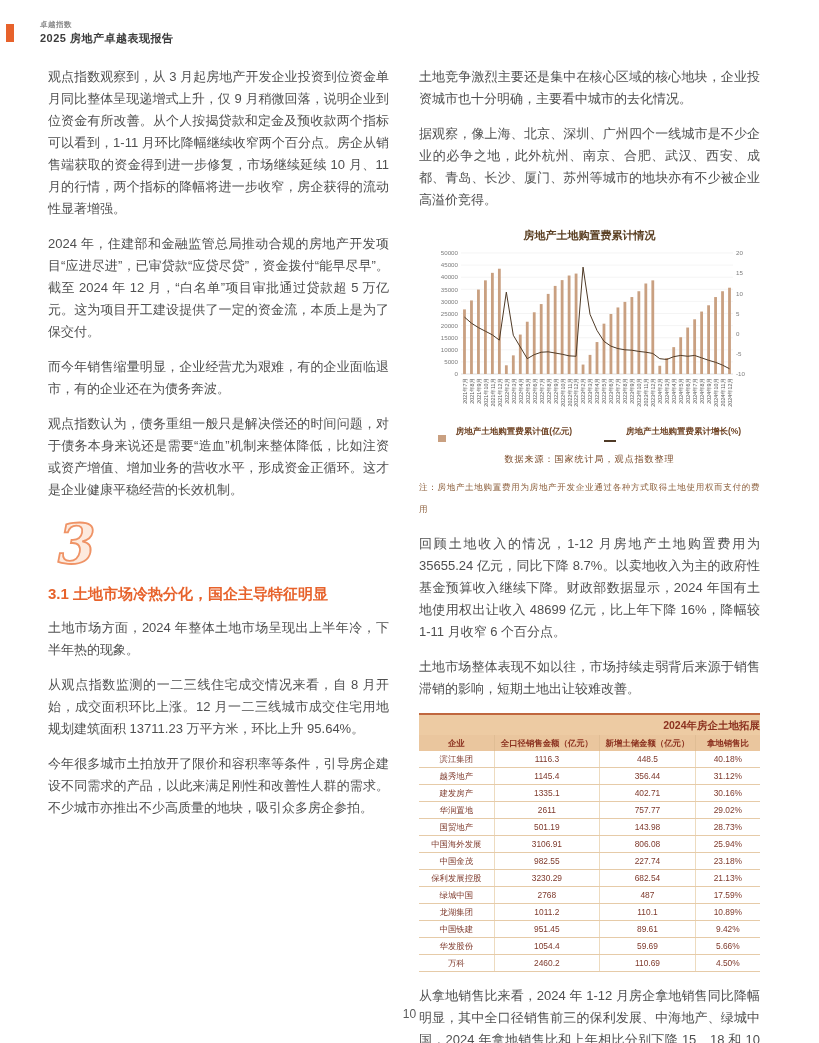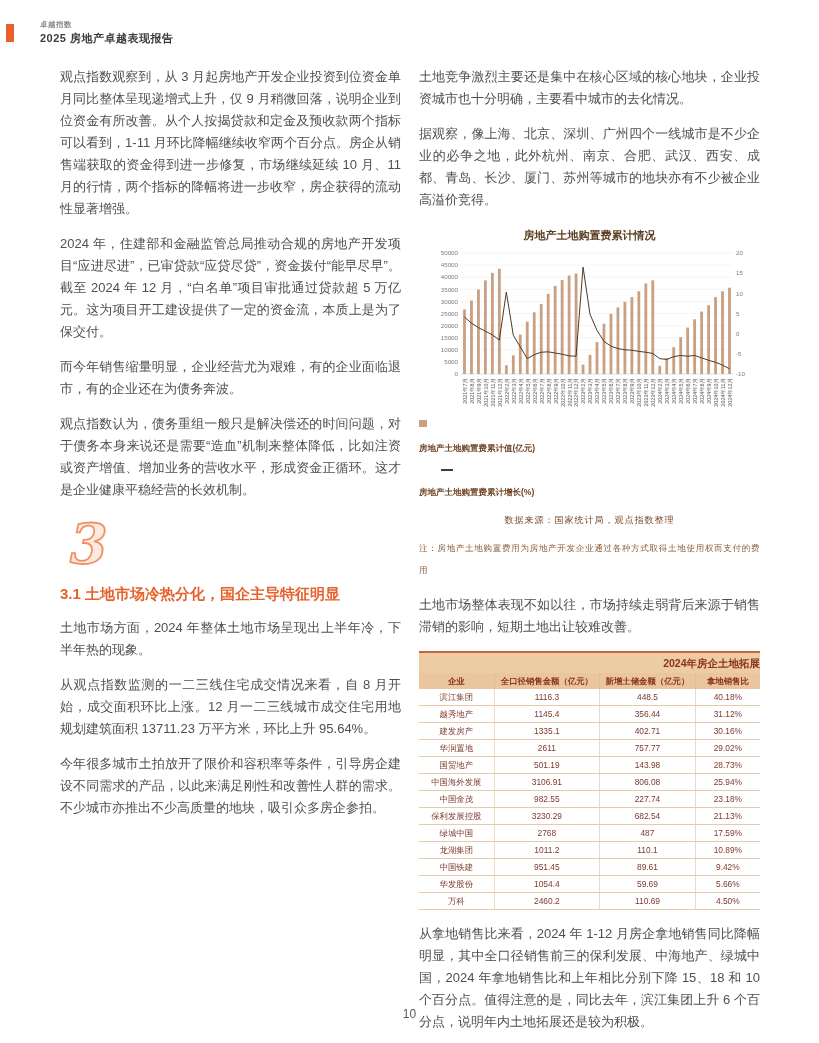--- a/index.html
+++ b/index.html
@@ -8,38 +8,38 @@
     font-family:"Liberation Sans","DejaVu Sans",sans-serif;
     color:#4f4f4f;overflow:hidden;margin:0 auto;
   }
   
   .hdr{position:absolute;top:20px;left:6px;display:flex;align-items:center;}
   .brand-bar{width:8px;height:18px;background:#e7622b;margin-right:26px;}
   .brand-small{font-size:7.5px;font-weight:bold;color:#8a8a8a;letter-spacing:.5px;}
   .brand-title{font-size:11px;font-weight:bold;color:#3b3b3b;letter-spacing:.5px;margin-top:1px;}
   
   .col{position:absolute;top:66px;width:341px;font-size:13px;line-height:22px;text-align:justify;}
-  .col-left{left:60px;}
+  .col-left{left:48px;}
   .col-right{left:419px;}
   .col p{margin:0 0 13px 0;}
   
   .section-head{display:flex;align-items:center;margin:16px 0 6px 0;padding-left:10px;}
   .section-num{
     font-family:"DejaVu Serif","Liberation Serif",serif;font-style:italic;font-weight:bold;
     font-size:54px;line-height:54px;color:#fdeade;
     -webkit-text-stroke:1.8px #ef9366;margin-right:18px;
   }
   .section-title{font-size:26px;line-height:28px;font-weight:bold;color:#e7622b;}
   .section-keywords{font-size:12.5px;font-weight:bold;color:#e7622b;margin-top:3px;}
   .subsection{font-size:15px;font-weight:bold;color:#e7622b;margin:12px 0 12px 0;text-align:left;}
   
   .chart{margin:2px 0 13px 0;}
   .chart-title{text-align:center;font-size:11px;font-weight:bold;color:#5b4023;margin-bottom:2px;}
   .chart svg{display:block;margin:0 auto;}
-  .legend{display:flex;justify-content:center;align-items:flex-start;gap:10px;font-size:8.5px;color:#6f4425;font-weight:bold;margin-top:2px;flex-direction:column;}
+  .legend{display:flex;justify-content:center;align-items:flex-end;gap:10px;font-size:8.5px;color:#6f4425;font-weight:bold;margin-top:2px;}
   .lg-bar{display:inline-block;width:8px;height:7px;background:#c9a081;}
   .lg-line{display:inline-block;width:12px;height:2px;background:#4f3a26;margin-left:22px;}
   .chart-source{text-align:center;font-size:9px;color:#7a4a28;margin-top:6px;letter-spacing:1px;}
   .chart-note{font-size:8.5px;color:#8a5c38;margin-top:6px;letter-spacing:.5px;}
   
   .table-wrap{margin:4px 0 13px 0;}
   .tbl-title{
     background:#edcba3;color:#8c3220;font-weight:bold;font-size:10.5px;
     text-align:right;padding:4px 0;border-top:2px solid #c0673f;line-height:12px;
   }
@@ -205,20 +205,21 @@
       <div class="legend">
         <span class="lg-bar"></span>
         <span>房地产土地购置费累计值(亿元)</span>
         <span class="lg-line"></span>
         <span>房地产土地购置费累计增长(%)</span>
       </div>
       <div class="chart-source">数据来源：国家统计局，观点指数整理</div>
       <div class="chart-note">注：房地产土地购置费用为房地产开发企业通过各种方式取得土地使用权而支付的费用</div>
     </div>
 
+    <p>回顾土地收入的情况，1-12 月房地产土地购置费用为 35655.24 亿元，同比下降 8.7%。以卖地收入为主的政府性基金预算收入继续下降。财政部数据显示，2024 年国有土地使用权出让收入 48699 亿元，比上年下降 16%，降幅较 1-11 月收窄 6 个百分点。</p>
     <p>土地市场整体表现不如以往，市场持续走弱背后来源于销售滞销的影响，短期土地出让较难改善。</p>
 
     <div class="table-wrap">
       <div class="tbl-title">2024年房企土地拓展</div>
       <table class="land">
         <thead>
           <tr>
             <th style="width:22%">企业</th>
             <th style="width:31%">全口径销售金额（亿元）</th>
             <th style="width:28%">新增土储金额（亿元）</th>

